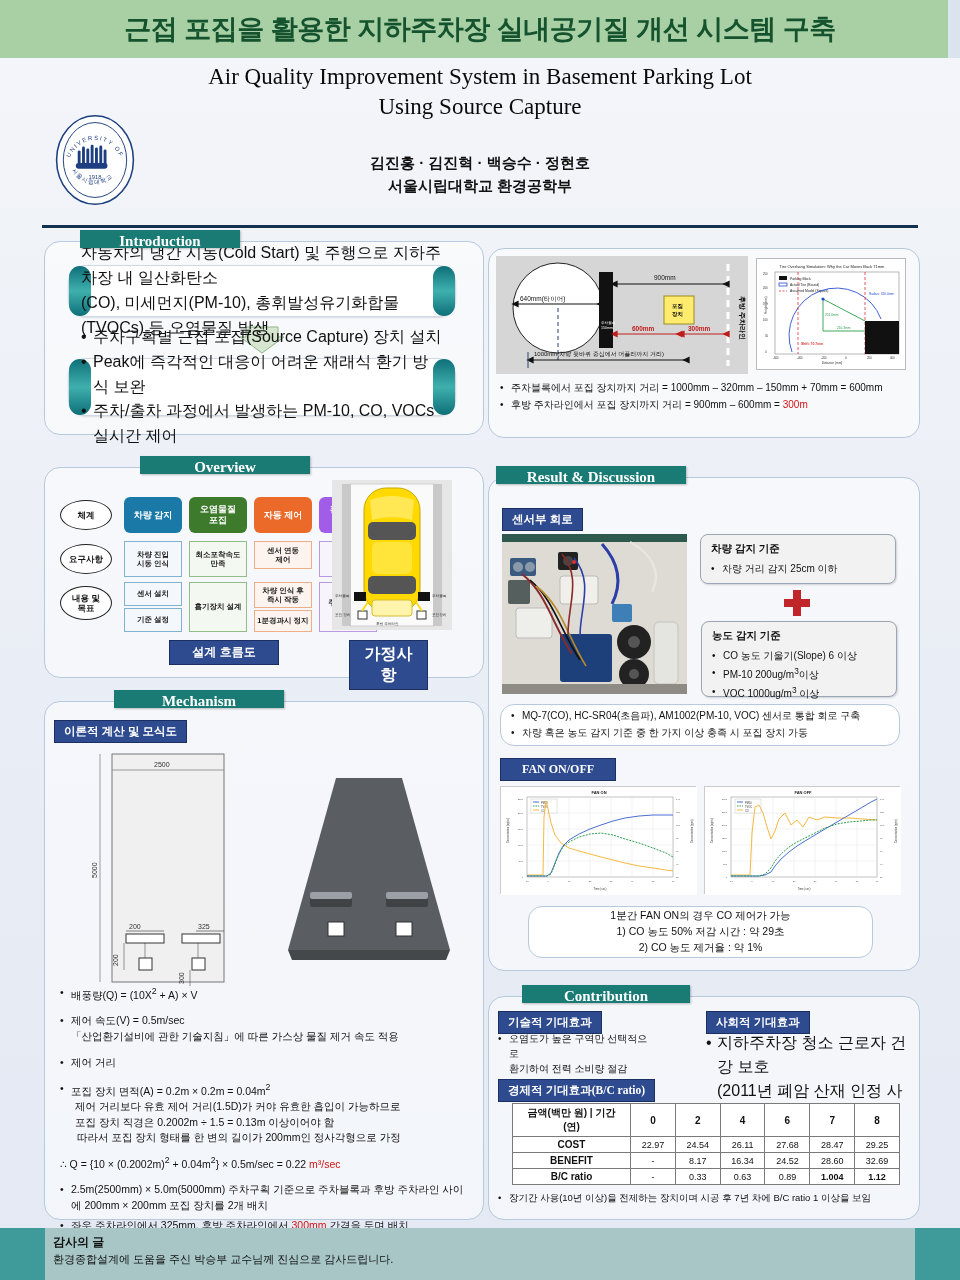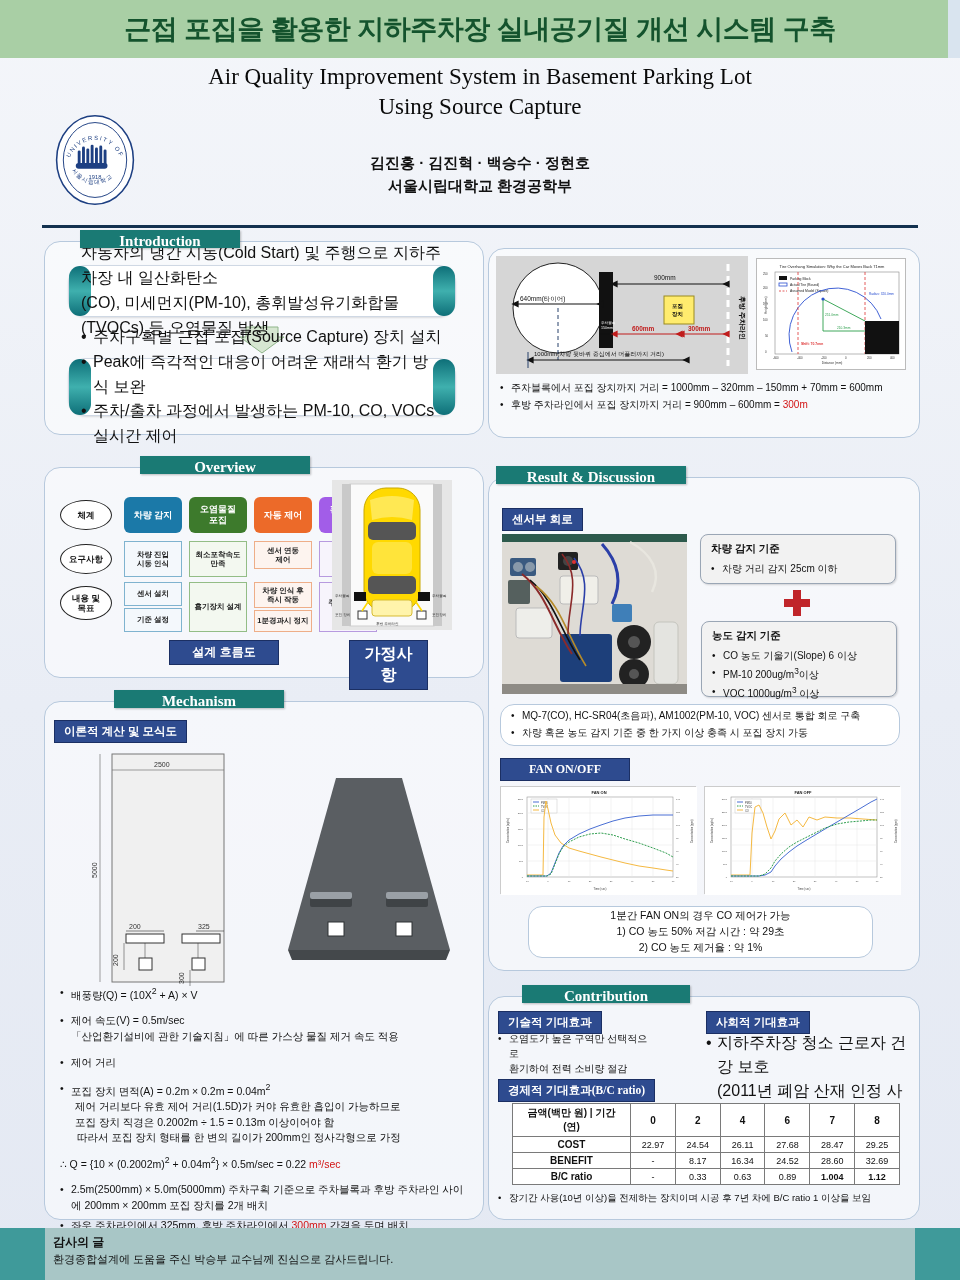--- a/index.html
+++ b/index.html
@@ -499,21 +499,21 @@
       </ul>
     </div>
 
     <div class="note" style="left:12px; top:238px; width:400px; height:42px;">
       <ul class="bl" style="padding-left:8px; font-size:10px;">
         <li>MQ-7(CO), HC-SR04(초음파), AM1002(PM-10, VOC) 센서로 통합 회로 구축</li>
         <li>차량 혹은 농도 감지 기준 중 한 가지 이상 충족 시 포집 장치 가동</li>
       </ul>
     </div>
 
-    <div class="blue-tag serif" style="position:absolute; left:12px; top:292px; font-size:12px; padding:3px 28px;">FAN ON/OFF</div>
+    <div class="blue-tag serif" style="position:absolute; left:12px; top:292px; font-size:12px; padding:3px 21px;">FAN ON/OFF</div>
 
     <div class="chart-box" style="left:12px; top:320px; width:196px; height:108px;">
       <svg viewBox="0 0 196 108" style="width:196px;height:108px;">
         <rect width="196" height="108" fill="#fff"></rect>
         <text x="98" y="7" font-size="4" text-anchor="middle" font-weight="bold" fill="#222" font-family="Liberation Sans, sans-serif">FAN ON</text>
         <rect x="26" y="10" width="146" height="80" fill="none" stroke="#999" stroke-width=".6"></rect>
         <g stroke="#e4e4e4" stroke-width=".5">
           <line x1="26" y1="26" x2="172" y2="26"></line>
             <line x1="26" y1="42" x2="172" y2="42"></line>
           <line x1="26" y1="58" x2="172" y2="58"></line>

